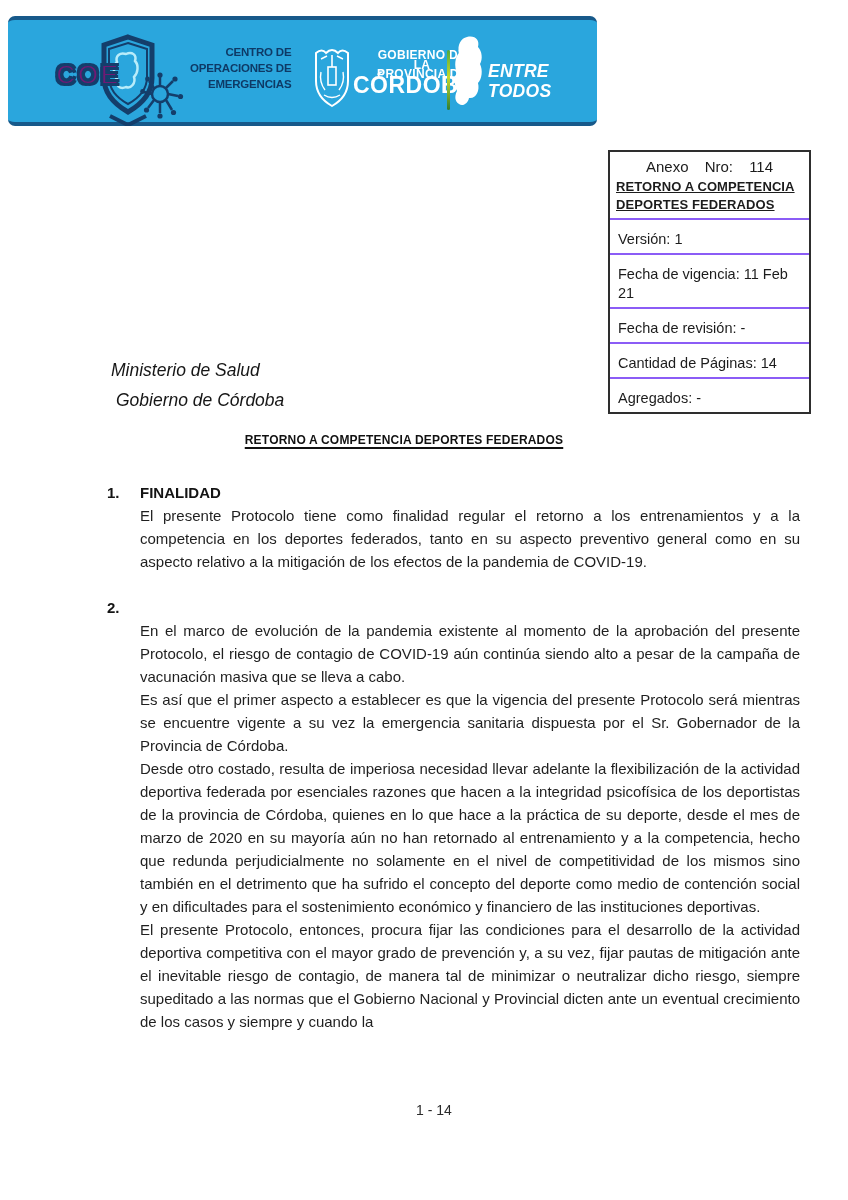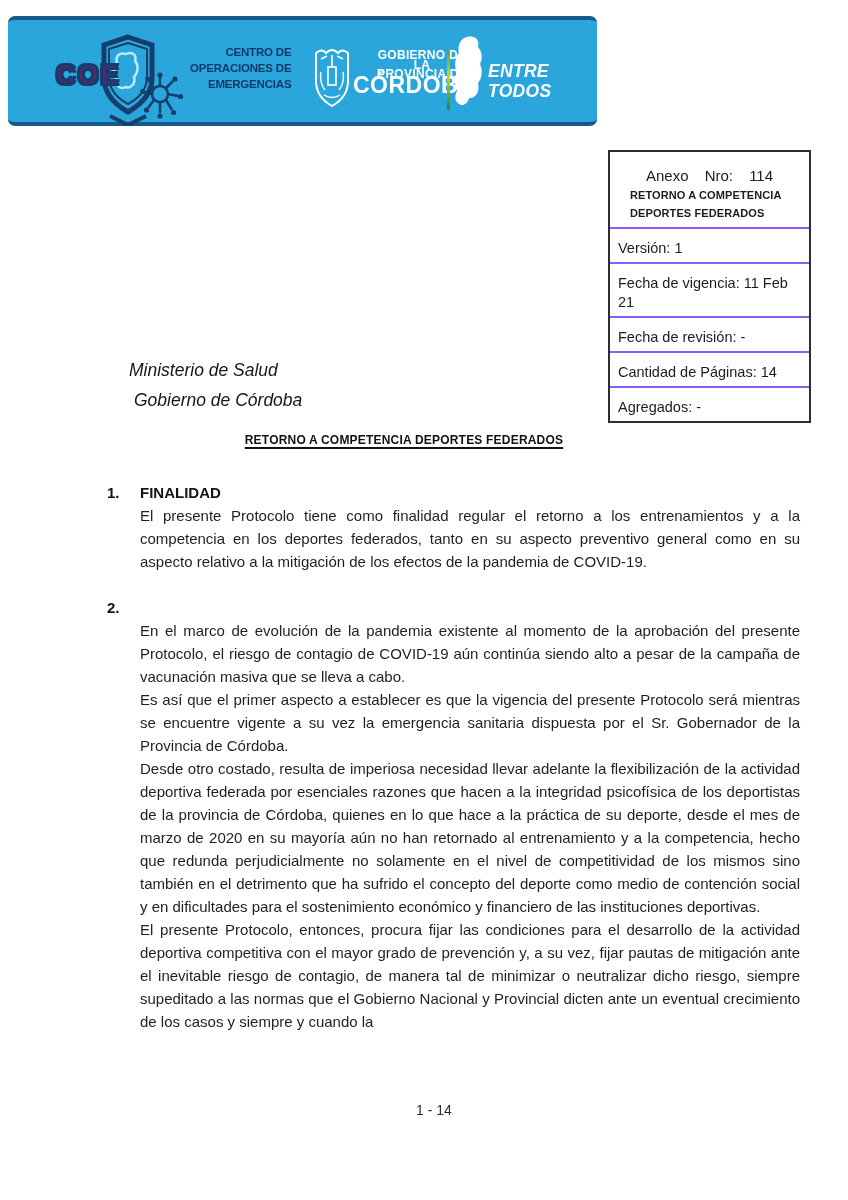--- a/index.html
+++ b/index.html
@@ -52,27 +52,27 @@
     color:#ffffff; letter-spacing:0.3px;margin-top:11px;
   }
 
   
   .info-table {
     position:absolute; left:608px; top:150px; width:203px;
     border:2px solid #2e2e2e; background:#fff; box-sizing:border-box;
     font-size:14.5px; color:#1c1c1c;
   }
   .info-row { border-top:2px solid #8b5cf6; padding:10px 8px 4px; line-height:19px; }
-  .info-row.first { border-top:none; padding:14px 6px 5px; }
+  .info-row.first { border-top:none; padding:5px 6px 5px; }
   .anexo-line { text-align:center; word-spacing:12px; font-size:15px; margin-bottom:2px; }
-  .tbl-title { font-weight:bold; font-size:11px; line-height:17.5px; margin-left:14px; letter-spacing:0.1px; }
+  .tbl-title { font-weight:bold; font-size:13px; line-height:17.5px; margin-left:0; letter-spacing:0.1px;text-decoration:underline; }
 
   
   .letterhead {
-    position:absolute; left:129px; top:355px;
+    position:absolute; left:111px; top:355px;
     font-style:italic; font-size:17.5px; line-height:30px; color:#161616;
   }
   .letterhead .l2 { padding-left:5px; }
 
   
   .doc-title {
     position:absolute; left:0; top:433px; width:808px; text-align:center;
     font-size:12px; font-weight:bold; color:#111; letter-spacing:0.2px;
   }
   .doc-title span { text-decoration:underline; text-underline-offset:3px; text-decoration-thickness:2px; }

